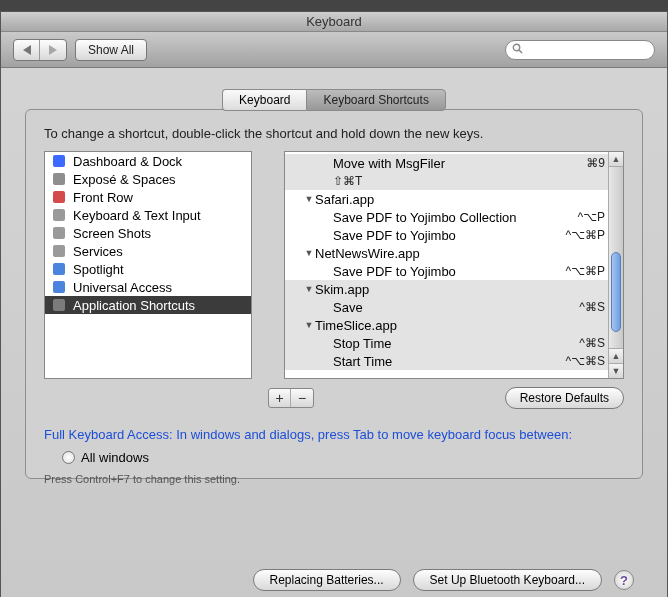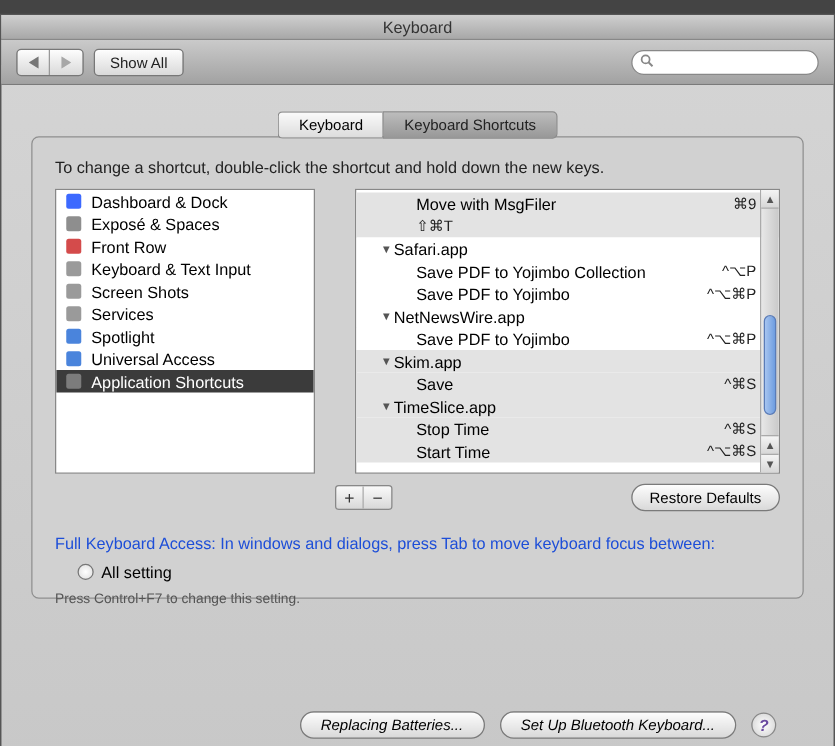--- a/index.html
+++ b/index.html
@@ -207,23 +207,22 @@
     width:13px;height:13px;border:1px solid #777;border-radius:50%;
     background: radial-gradient(#fff,#ddd);
     display:flex;align-items:center;justify-content:center;
   }
   .radio.checked .dot::after{content:"";width:6px;height:6px;border-radius:50%;background:#444;}
   .hint { font-size: 11px; color:#555; margin-top:6px;}
 
   .footer {
     position: absolute; left:0;right:0;bottom:16px;
     display:flex; justify-content:flex-end; gap:12px;
-    padding: 0 46px;
+    padding: 0 33px;
     align-items:center;
-    font-style:italic;
   }
   .footer .pill {
     height: 22px; padding: 0 16px;
     border: 1px solid #7a7a7a; border-radius: 11px;
     background: linear-gradient(#fdfdfd,#d9d9d9);
     font-size: 12px; display:flex;align-items:center;
   }
   .help {
     width:20px;height:20px;border-radius:50%;
     border:1px solid #888;
@@ -447,21 +446,21 @@
         </div>
         <div class="restore">
           <span>Restore Defaults</span>
         </div>
       </div>
 
       <div class="fka">Full Keyboard Access: In windows and dialogs, press Tab to move keyboard focus between:</div>
       <div class="radiogrp">
         <div class="radio">
           <span class="dot"></span>
-          <span>All setting</span>
+          <span>All windows</span>
         </div>
       </div>
       <div class="hint">Press Control+F7 to change this setting.</div>
 
     </div>
 
     <div class="footer">
       <div class="pill">
         <span>Replacing Batteries...</span>
       </div>

